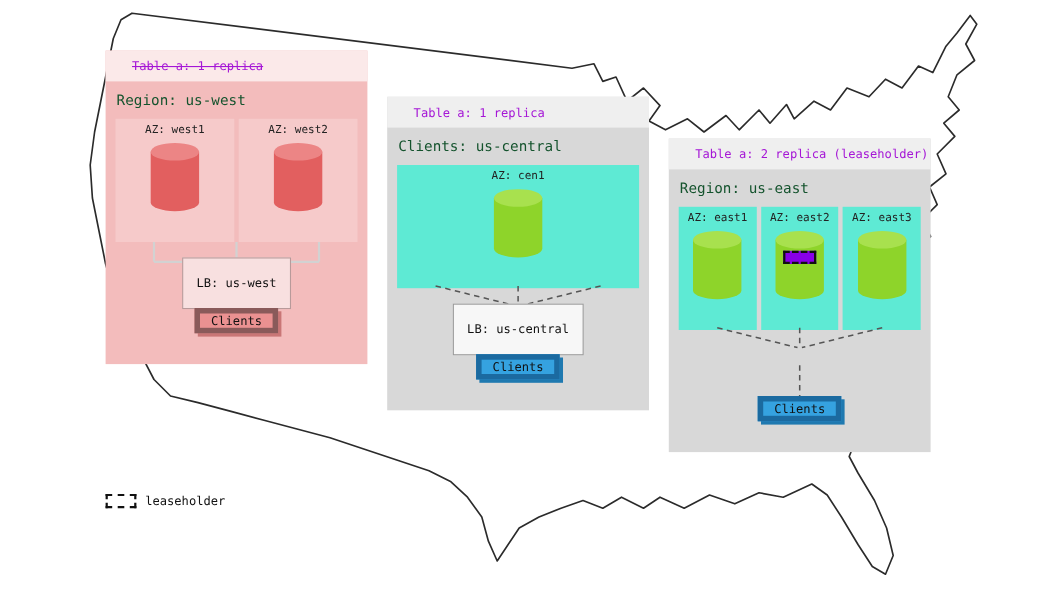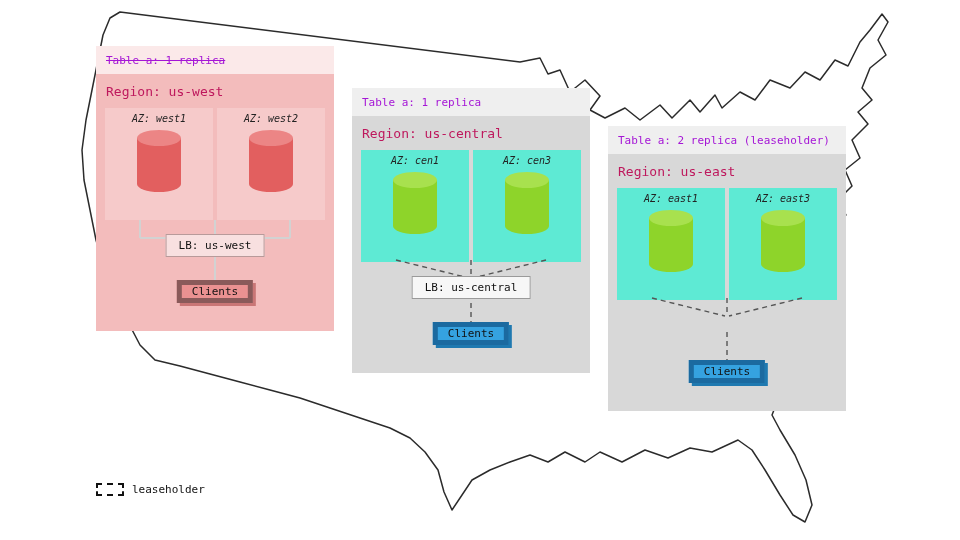--- a/index.html
+++ b/index.html
@@ -5,53 +5,53 @@
   html,body{margin:0;padding:0;background:#fff;}
   body{width:960px;height:540px;font-family:"DejaVu Sans Mono","Liberation Mono",monospace;}
   .canvas{position:relative;width:960px;height:540px;overflow:hidden;background:#fff;}
   .map{position:absolute;left:0;top:0;}
 
   .region{position:absolute;width:238px;height:285px;}
   .region.west{background:#f3bcbc;}
   .region.gray{background:#d8d8d8;}
 
   .hdr{position:absolute;top:0;left:0;right:0;height:28px;display:flex;align-items:center;
-       padding-left:10px;box-sizing:border-box;font-size:11px;}
+       padding-left:24px;box-sizing:border-box;font-size:11px;}
   .west .hdr{background:#fbe9e9;}
   .gray .hdr{background:#efefef;}
   .tbl{color:#a516d6;white-space:nowrap;}
   .tbl.strike{text-decoration:line-through;}
 
-  .rtitle{position:absolute;top:38px;left:10px;font-size:13px;color:#be185d;white-space:nowrap;}
+  .rtitle{position:absolute;top:38px;left:10px;font-size:13px;color:#14532d;white-space:nowrap;}
 
-  .azrow{position:absolute;top:62px;left:9px;width:220px;display:flex;gap:4px;font-style:italic;}
+  .azrow{position:absolute;top:62px;left:9px;width:220px;display:flex;gap:4px;}
   .az{flex:1;height:112px;position:relative;text-align:center;}
   .west .az{background:#f6caca;}
   .gray .az{background:#5eead4;}
   .azlabel{font-size:10px;padding-top:5px;color:#222;white-space:nowrap;}
   .cyl{margin-top:5px;}
 
   .marker{position:absolute;top:40px;left:50%;transform:translateX(-50%);
           width:30px;height:11px;background:#8800e8;}
   .marker.dashed{width:26px;height:8px;border:2px dashed #111;}
 
   .connectors{position:absolute;left:0;top:0;pointer-events:none;}
 
   .lb{position:absolute;top:188px;left:50%;transform:translateX(-50%);
-      font-size:11px;padding:4px 12px;border:1px solid #9a9a9a;white-space:nowrap;color:#111;}
+      font-size:11px;padding:16px 12px;border:1px solid #9a9a9a;white-space:nowrap;color:#111;}
   .west .lb{background:#f8e0e0;border-color:#b89a9a;}
   .gray .lb{background:#f7f7f7;}
 
   .clients{position:absolute;top:234px;left:50%;transform:translateX(-50%);
            font-size:11px;padding:0 10px;border:5px solid #b91c1c;white-space:nowrap;color:#111;}
   .west .clients{background:#ea9191;border-color:#8a5a5a;box-shadow:3px 3px 0 #c97676;}
   .gray .clients{background:#35a2e0;border-color:#1b6aa0;box-shadow:3px 3px 0 #1f79b0;}
 
   .legend{position:absolute;left:96px;top:449px;display:flex;align-items:center;gap:8px;
-          font-size:11px;color:#111;margin-top:34px;}
+          font-size:11px;color:#111;}
   .legend-swatch{display:inline-block;width:24px;height:9px;border:2px dashed #111;background:#fff;}
 </style>
 </head>
 <body>
 
 <div class="canvas">
 
   <svg class="map" width="960" height="540" viewBox="0 0 960 540">
     <path fill="none" stroke="#2b2b2b" stroke-width="1.5" stroke-linejoin="round" d="M120,12 L520,62 L540,58 L548,74 L560,70 L570,92 L585,80 L600,96 L590,110 L605,118
          L625,108 L640,120 L660,105 L672,118 L690,100 L700,112 L715,95 L722,108 L740,92
@@ -95,32 +95,25 @@
     </svg>
 
     <div class="lb">LB: us-west</div>
     <div class="clients">Clients</div>
   </section>
 
   <section class="region gray" style="left:352px;top:88px;">
     <div class="hdr">
       <span class="tbl">Table a: 1 replica</span>
     </div>
-    <div class="rtitle">Region: us-central</div>
+    <div class="rtitle">Clients: us-central</div>
 
     <div class="azrow">
       <div class="az">
         <div class="azlabel">AZ: cen1</div>
-        <svg class="cyl" width="46" height="64" viewBox="0 0 46 64">
-          <path d="M1,9 v46 a22,8 0 0 0 44,0 v-46" fill="#8ed42a"></path>
-          <ellipse cx="23" cy="9" rx="22" ry="8" fill="#a8e14e"></ellipse>
-        </svg>
-      </div>
-      <div class="az">
-        <div class="azlabel">AZ: cen3</div>
         <svg class="cyl" width="46" height="64" viewBox="0 0 46 64">
           <path d="M1,9 v46 a22,8 0 0 0 44,0 v-46" fill="#8ed42a"></path>
           <ellipse cx="23" cy="9" rx="22" ry="8" fill="#a8e14e"></ellipse>
         </svg>
       </div>
     </div>
 
     <svg class="connectors" width="238" height="285" viewBox="0 0 238 285">
       <g stroke="#555" stroke-width="1.4" stroke-dasharray="5 4" fill="none">
         <path d="M44,172 L117,190"></path>
@@ -142,20 +135,28 @@
 
     <div class="azrow">
       <div class="az">
         <div class="azlabel">AZ: east1</div>
         <svg class="cyl" width="46" height="64" viewBox="0 0 46 64">
           <path d="M1,9 v46 a22,8 0 0 0 44,0 v-46" fill="#8ed42a"></path>
           <ellipse cx="23" cy="9" rx="22" ry="8" fill="#a8e14e"></ellipse>
         </svg>
       </div>
       <div class="az">
+        <div class="azlabel">AZ: east2</div>
+        <svg class="cyl" width="46" height="64" viewBox="0 0 46 64">
+          <path d="M1,9 v46 a22,8 0 0 0 44,0 v-46" fill="#8ed42a"></path>
+          <ellipse cx="23" cy="9" rx="22" ry="8" fill="#a8e14e"></ellipse>
+        </svg>
+        <div class="marker dashed"></div>
+      </div>
+      <div class="az">
         <div class="azlabel">AZ: east3</div>
         <svg class="cyl" width="46" height="64" viewBox="0 0 46 64">
           <path d="M1,9 v46 a22,8 0 0 0 44,0 v-46" fill="#8ed42a"></path>
           <ellipse cx="23" cy="9" rx="22" ry="8" fill="#a8e14e"></ellipse>
         </svg>
       </div>
     </div>
 
     <svg class="connectors" width="238" height="285" viewBox="0 0 238 285">
       <g stroke="#555" stroke-width="1.4" stroke-dasharray="5 4" fill="none">

